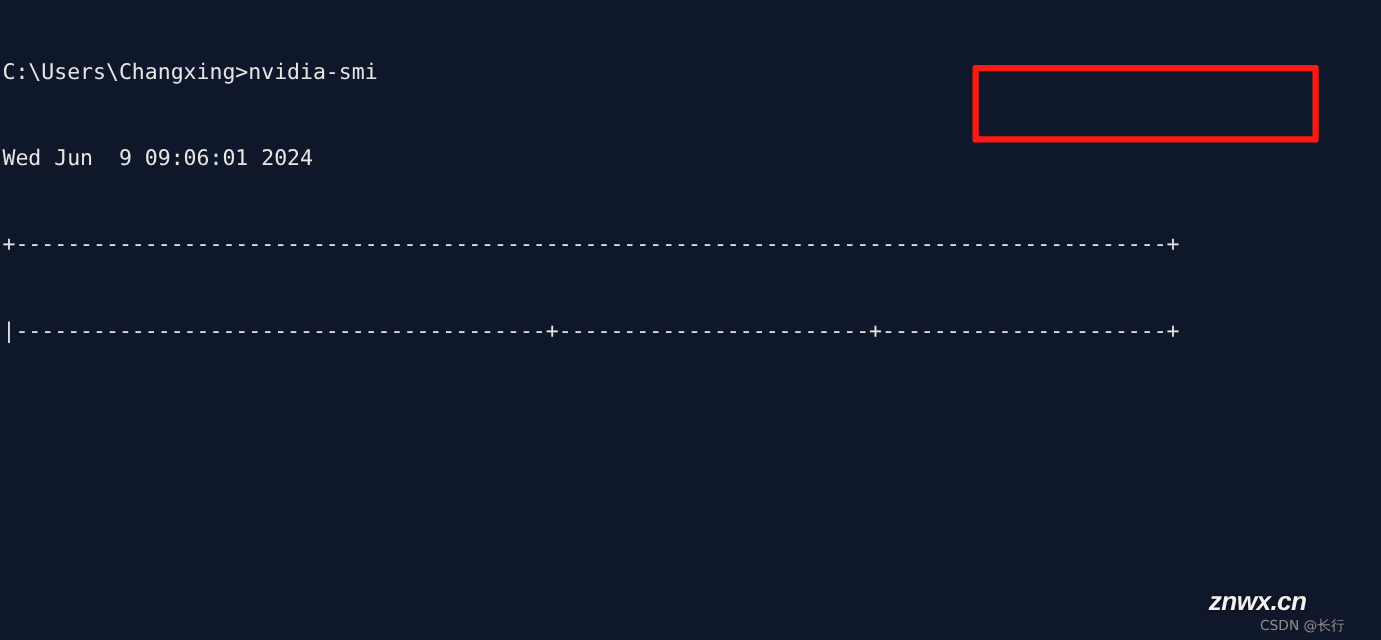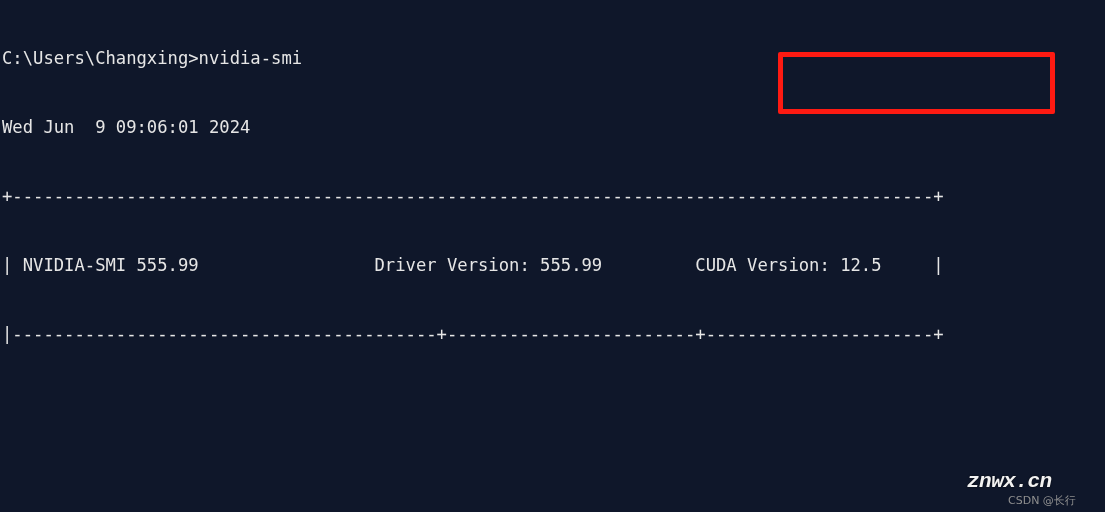--- a/index.html
+++ b/index.html
@@ -38,21 +38,21 @@
     height: 62px;
     border: 5px solid #fe1a12;
     box-sizing: border-box;
     border-radius: 2px;
     pointer-events: none;
   }
   #watermark {
     position: absolute;
     left: 967px;
     top: 470px;
-    font-family: Liberation Mono, monospace;
+    font-family: Liberation Sans, sans-serif;
     font-size: 21px;
     font-weight: bold;
     font-style: italic;
     color: #f2f2f2;
     letter-spacing: -0.5px;
     text-shadow: 0 0 2px rgba(0,0,0,0.8);
   }
   #watermark-sub {
     position: absolute;
     left: 1008px;
@@ -65,21 +65,20 @@
 </style>
 </head>
 <body>
 
 <div id="terminal" style="background: #0f172a; color: rgb(230, 230, 230);">
 
   <div id="console-lines">
     <div class="line">C:\Users\Changxing&gt;nvidia-smi</div>
     <div class="line">Wed Jun  9 09:06:01 2024</div>
     <div class="line">+-----------------------------------------------------------------------------------------+</div>
-    <div class="line">| NVIDIA-SMI 555.99                 Driver Version: 555.99         CUDA Version: 12.5     |</div>
     <div class="line">|-----------------------------------------+------------------------+----------------------+</div>
     
     
     
     
     
     
     
     
     

